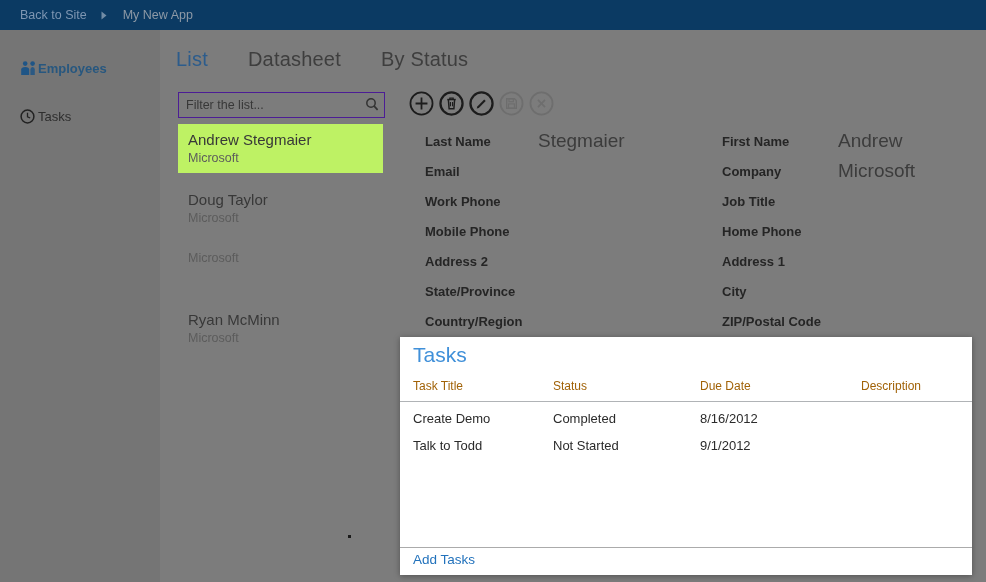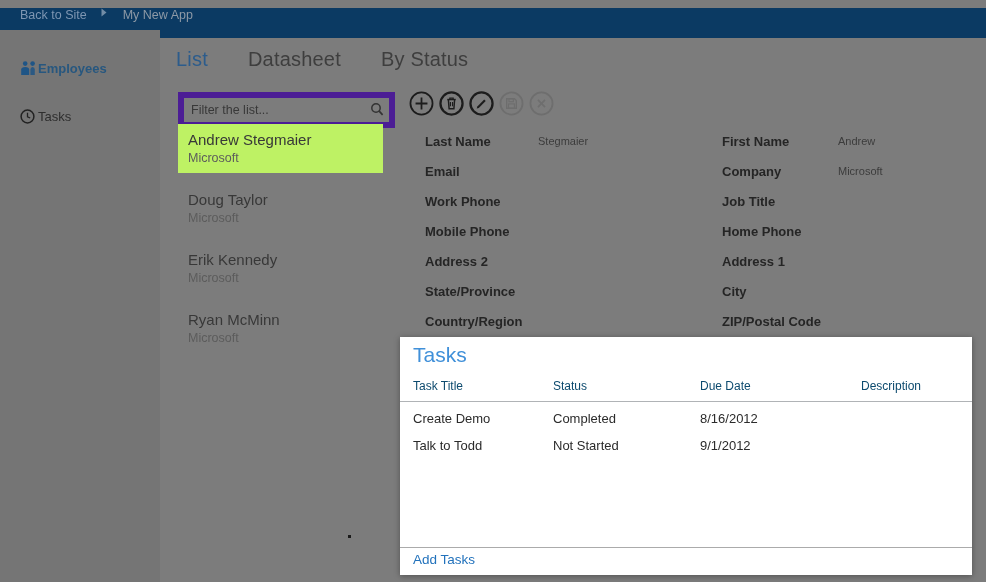--- a/index.html
+++ b/index.html
@@ -4,22 +4,22 @@
 <style>
   html,body{margin:0;padding:0;}
   body{
     width:986px;height:582px;position:relative;overflow:hidden;
     background:#7C7C7C;
     font-family:"Liberation Sans","DejaVu Sans",sans-serif;
     -webkit-font-smoothing:antialiased;
   }
   
   .topbar{
-    position:absolute;left:0;top:8px;width:986px;height:30px;
-    background:#0B3A63;display:flex;align-items:flex-start;
+    position:absolute;left:0;top:0;width:986px;height:30px;
+    background:#0B3A63;display:flex;align-items:center;
   }
   .topbar .back{color:#7E96B2;font-size:12.5px;margin-left:20px;cursor:pointer;}
   .topbar .crumb-arrow{margin:0 16px 0 14px;display:flex;align-items:center;}
   .topbar .title{color:#8D99A6;font-size:12.5px;cursor:pointer;}
   
   .sidebar{
     position:absolute;left:0;top:30px;width:160px;height:552px;
     background:#757575;
   }
   .nav-item{display:flex;align-items:center;height:20px;margin:28px 0 0 20px;cursor:pointer;}
@@ -28,21 +28,21 @@
   .nav-item.active .nav-label{color:#27577F;font-weight:bold;}
   .nav-item.plain .nav-label{color:#2E2E2E;}
   
   .main{position:absolute;left:160px;top:30px;width:826px;height:552px;}
   .tabs{position:absolute;left:16px;top:18px;display:flex;gap:40px;}
   .tab{font-size:20px;font-weight:300;color:#3E3E3E;cursor:pointer;letter-spacing:.2px;}
   .tab.active{color:#2C5C8C;}
   
   .filterbox{
     position:absolute;left:18px;top:62px;width:205px;height:24px;
-    border:6px solid #4c1d95;background:transparent;display:flex;align-items:center;
+    border:1px solid #4c1d95;background:transparent;display:flex;align-items:center;
   }
   .filterbox input{
     border:none;outline:none;background:transparent;flex:1;
     font-size:12.5px;color:#383838;padding:0 4px 0 7px;
     font-family:"Liberation Sans","DejaVu Sans",sans-serif;
   }
   .filterbox input::placeholder{color:#383838;opacity:1;}
   .filterbox .mag{width:20px;height:20px;flex:0 0 auto;margin-right:2px;cursor:pointer;}
   
   .toolbar{position:absolute;left:249px;top:61px;display:flex;gap:5px;}
@@ -54,33 +54,33 @@
   .emp-item.selected{background:#bef264;}
   .emp-name{font-size:15px;color:#383838;line-height:20px;}
   .emp-company{font-size:12.5px;color:#5C5C5C;line-height:17px;}
   
   .fields{
     position:absolute;left:253px;top:96px;width:565px;
     display:grid;grid-template-columns:125px 172px 128px 1fr;grid-auto-rows:30px;
     align-items:center;
   }
   .f-label{font-size:13px;font-weight:bold;color:#252525;margin-left:12px;}
-  .f-value{font-size:11px;color:#3C3C3C;}
+  .f-value{font-size:19px;color:#3C3C3C;}
   
   .dot{position:absolute;left:348px;top:535px;width:3px;height:3px;background:#1A1A1A;}
   
   .popup{
     position:absolute;left:400px;top:337px;width:572px;height:238px;
     background:#FFFFFF;box-shadow:0 1px 6px rgba(0,0,0,0.35);
     display:flex;flex-direction:column;
   }
   .popup-title{font-size:21px;font-weight:300;color:#4090D9;margin:6px 0 8px 13px;}
   .tgrid{display:grid;grid-template-columns:140px 147px 161px 1fr;padding-left:13px;align-items:center;}
   .thead{height:22px;}
-  .thead .th{font-size:12px;color:#0c4a6e;}
+  .thead .th{font-size:12px;color:#a16207;}
   .hdr-rule{height:0;border-top:1px solid #B0B3B6;margin:4px 0 3px 0;}
   .trow{height:27px;cursor:pointer;}
   .trow .td{font-size:13px;color:#2B2B2B;}
   .trow.selected{background:#DCEAF7;}
   .popup-spacer{flex:1;}
   .foot-rule{height:0;border-top:1px solid #ABABAB;margin:0;}
   .add-link{font-size:13.5px;color:#2272BC;margin:4px 0 8px 13px;cursor:pointer;}
 </style>
 </head>
 <body>
@@ -177,21 +177,20 @@
   <div class="emp-list">
     <div class="emp-item selected">
       <div class="emp-name">Andrew Stegmaier</div>
       <div class="emp-company">Microsoft</div>
     </div>
     <div class="emp-item">
       <div class="emp-name">Doug Taylor</div>
       <div class="emp-company">Microsoft</div>
     </div>
     <div class="emp-item">
-      <div class="emp-name">Erik Kennedy</div>
       <div class="emp-company">Microsoft</div>
     </div>
     <div class="emp-item">
       <div class="emp-name">Ryan McMinn</div>
       <div class="emp-company">Microsoft</div>
     </div>
   </div>
 
   <div class="fields">
     <span class="f-label">Last Name</span>

